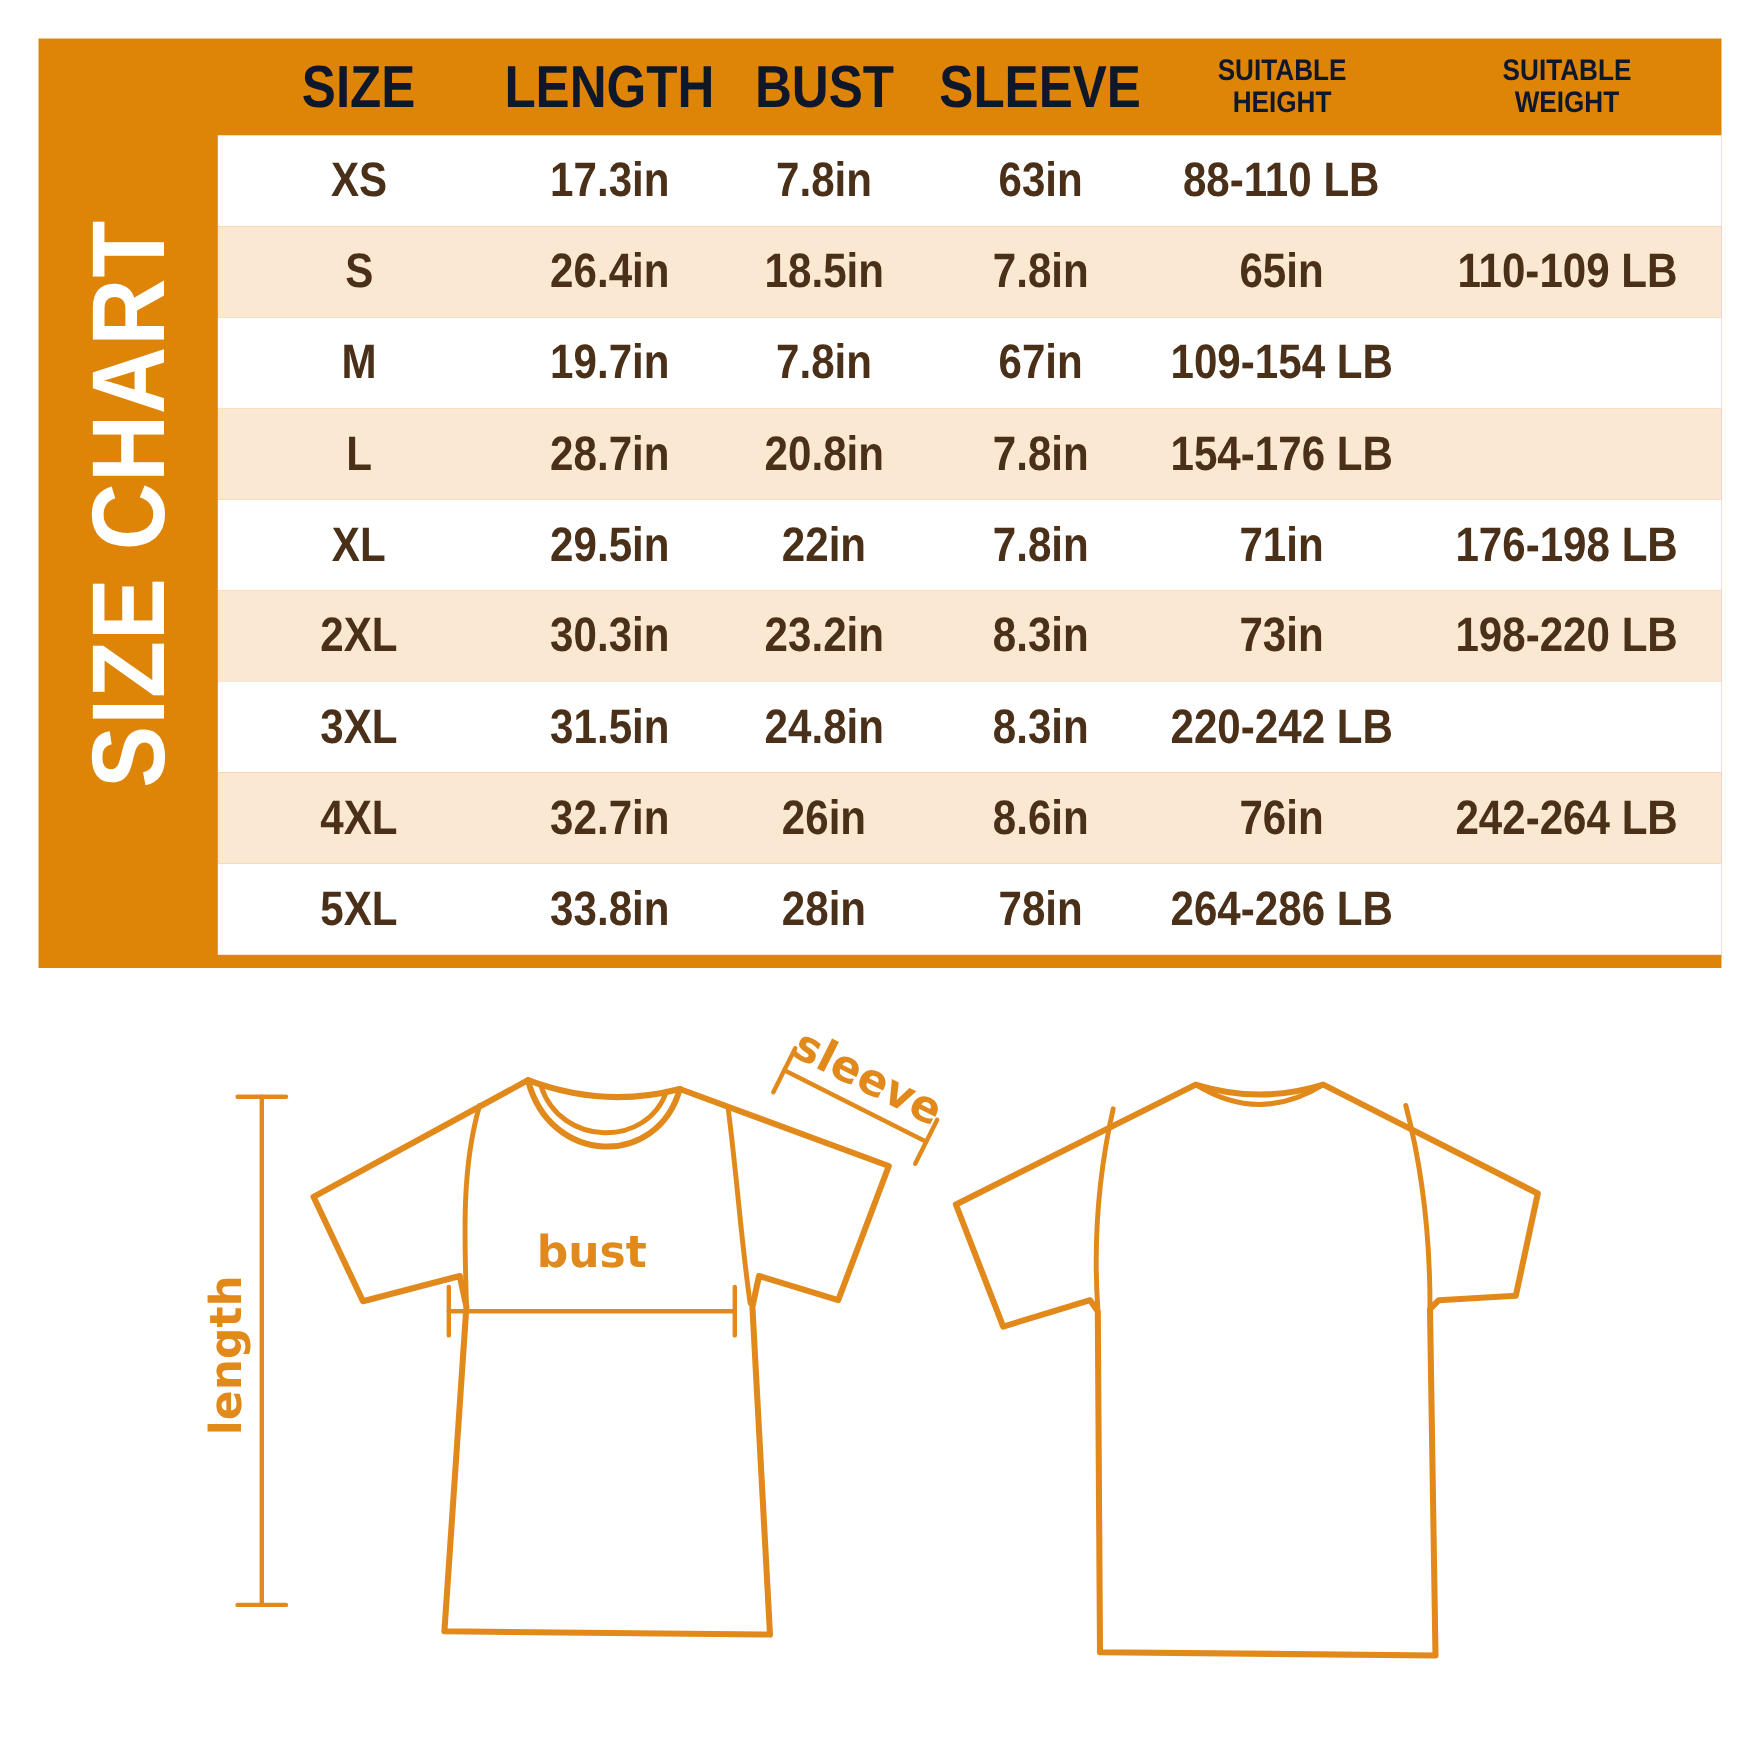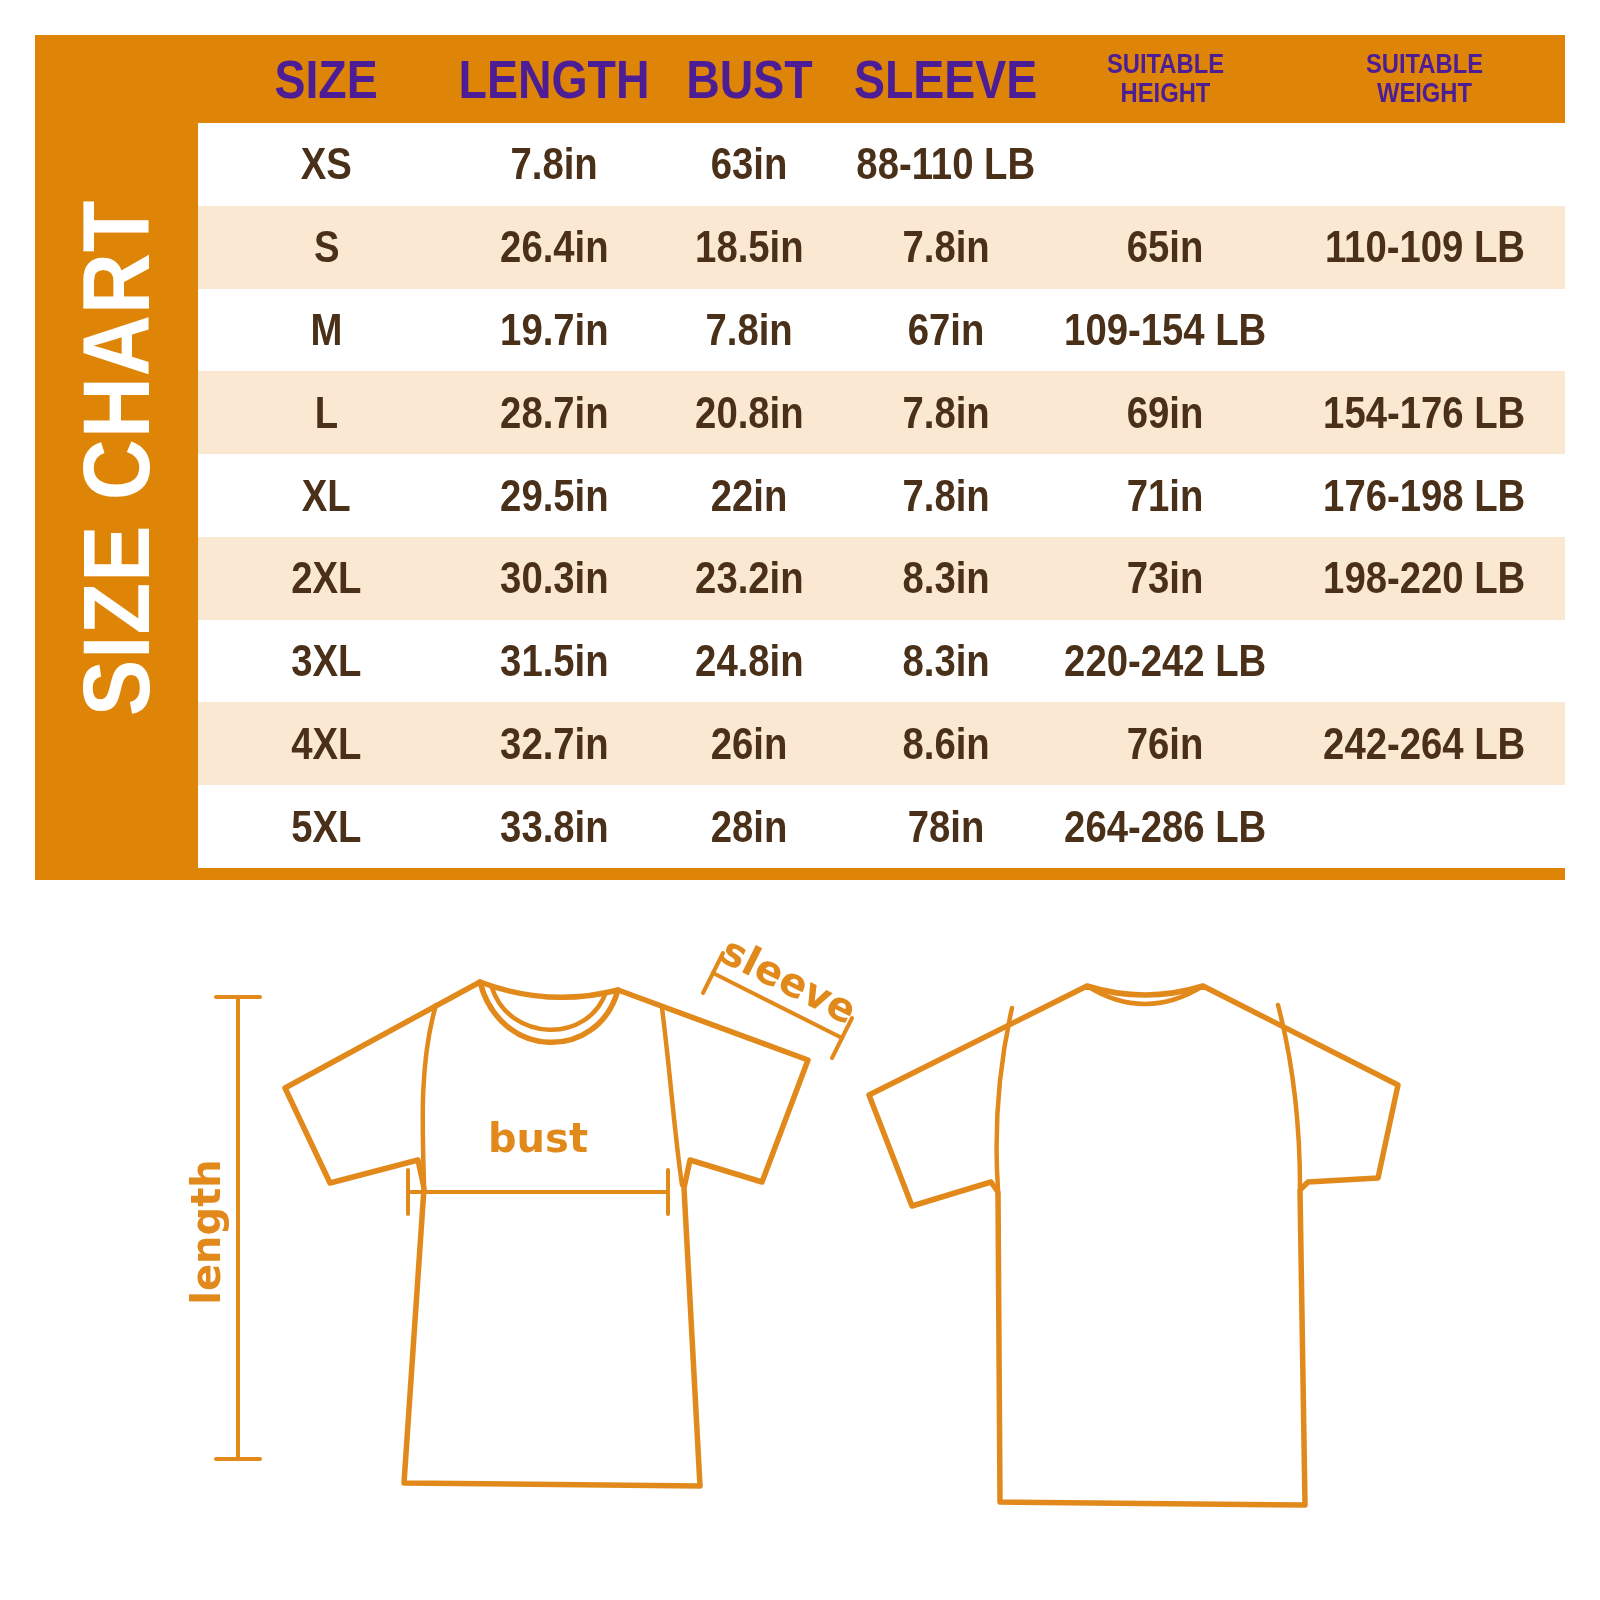--- a/index.html
+++ b/index.html
@@ -16,21 +16,21 @@
   .vtitle{
     position:absolute;left:50%;top:50%;
     transform:translate(-50%,-50%) rotate(-90deg) scaleX(0.9);
     font-size:94px;font-weight:bold;color:#ffffff;white-space:nowrap;
     letter-spacing:1px;
   }
   .header-row{
     position:absolute;left:163px;top:0;width:1367px;height:88px;
     display:grid;grid-template-columns:257px 198px 193px 200px 238px 281px;
   }
-  .hcell{display:flex;align-items:center;justify-content:center;color:#4c1d95;}
+  .hcell{display:flex;align-items:center;justify-content:center;color:#0f172a;}
   .hbig{
     display:inline-block;transform:scaleX(0.86);transform-origin:center;
     font-size:54px;font-weight:bold;white-space:nowrap;
   }
   .hsmall{
     display:inline-block;transform:scaleX(0.88);transform-origin:center;
     font-size:27px;font-weight:bold;line-height:1.08;text-align:center;
     white-space:pre-line;
   }
   .tbody{
@@ -87,20 +87,23 @@
 WEIGHT</span>
       </div>
   </div>
 
   <div class="tbody">
     <div class="row">
       <div class="cell">
           <span class="ctext">XS</span>
         </div>
       <div class="cell">
+          <span class="ctext">17.3in</span>
+        </div>
+      <div class="cell">
           <span class="ctext">7.8in</span>
         </div>
       <div class="cell">
           <span class="ctext">63in</span>
         </div>
       <div class="cell">
           <span class="ctext">88-110 LB</span>
         </div>
     </div>
     <div class="row alt">
@@ -145,23 +148,20 @@
           <span class="ctext">L</span>
         </div>
       <div class="cell">
           <span class="ctext">28.7in</span>
         </div>
       <div class="cell">
           <span class="ctext">20.8in</span>
         </div>
       <div class="cell">
           <span class="ctext">7.8in</span>
-        </div>
-      <div class="cell">
-          <span class="ctext">69in</span>
         </div>
       <div class="cell">
           <span class="ctext">154-176 LB</span>
         </div>
     </div>
     <div class="row">
       <div class="cell">
           <span class="ctext">XL</span>
         </div>
       <div class="cell">

